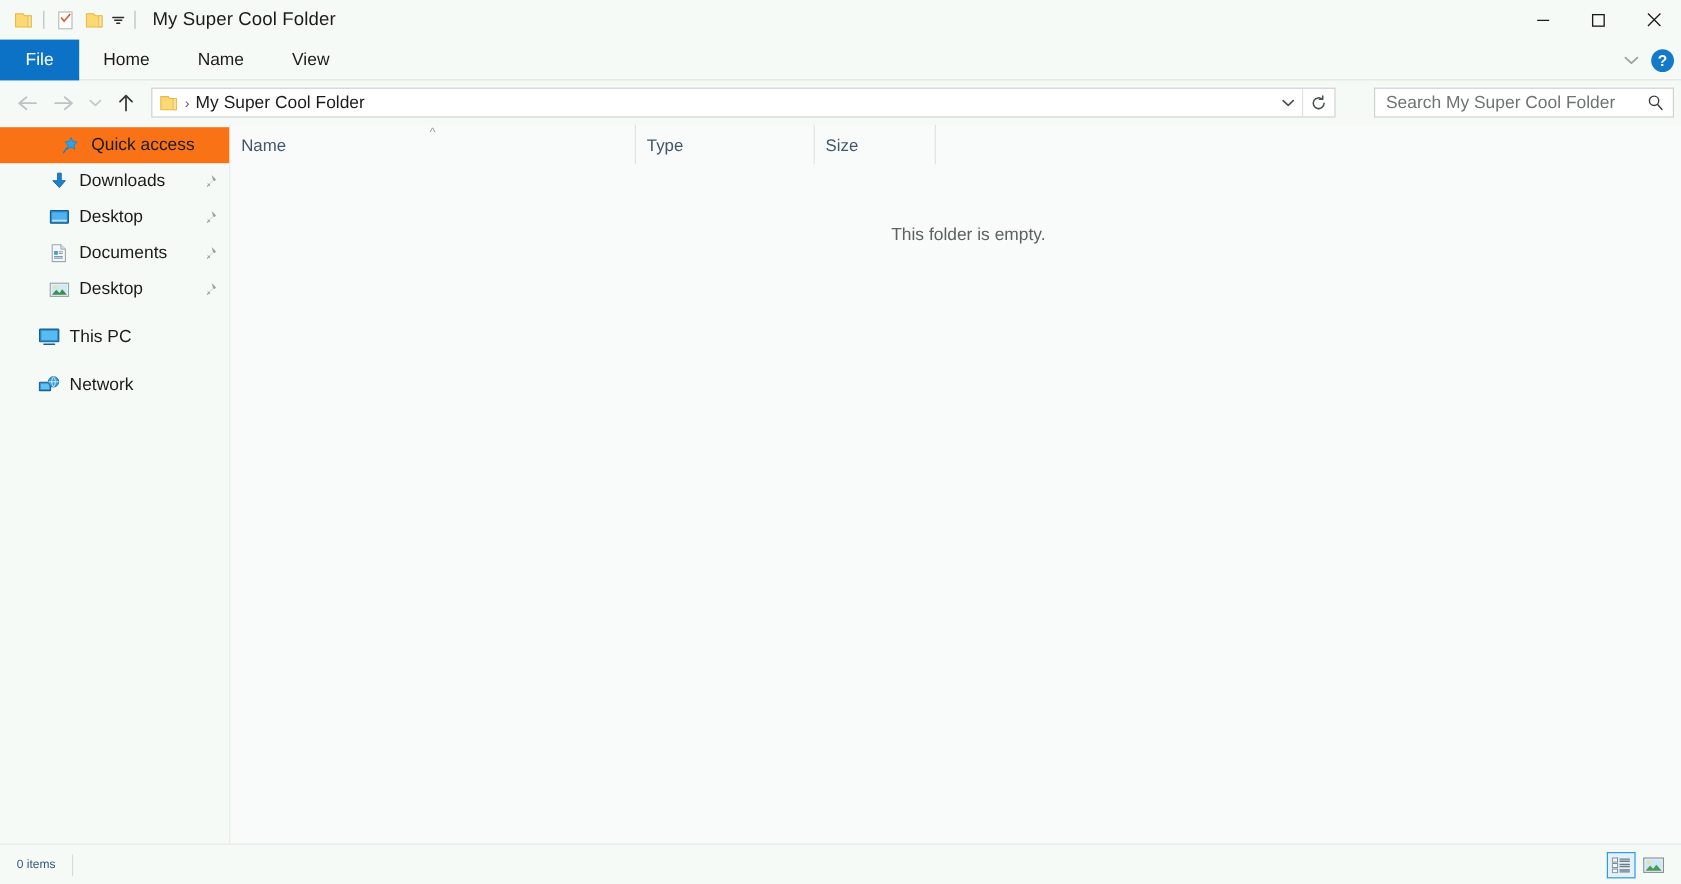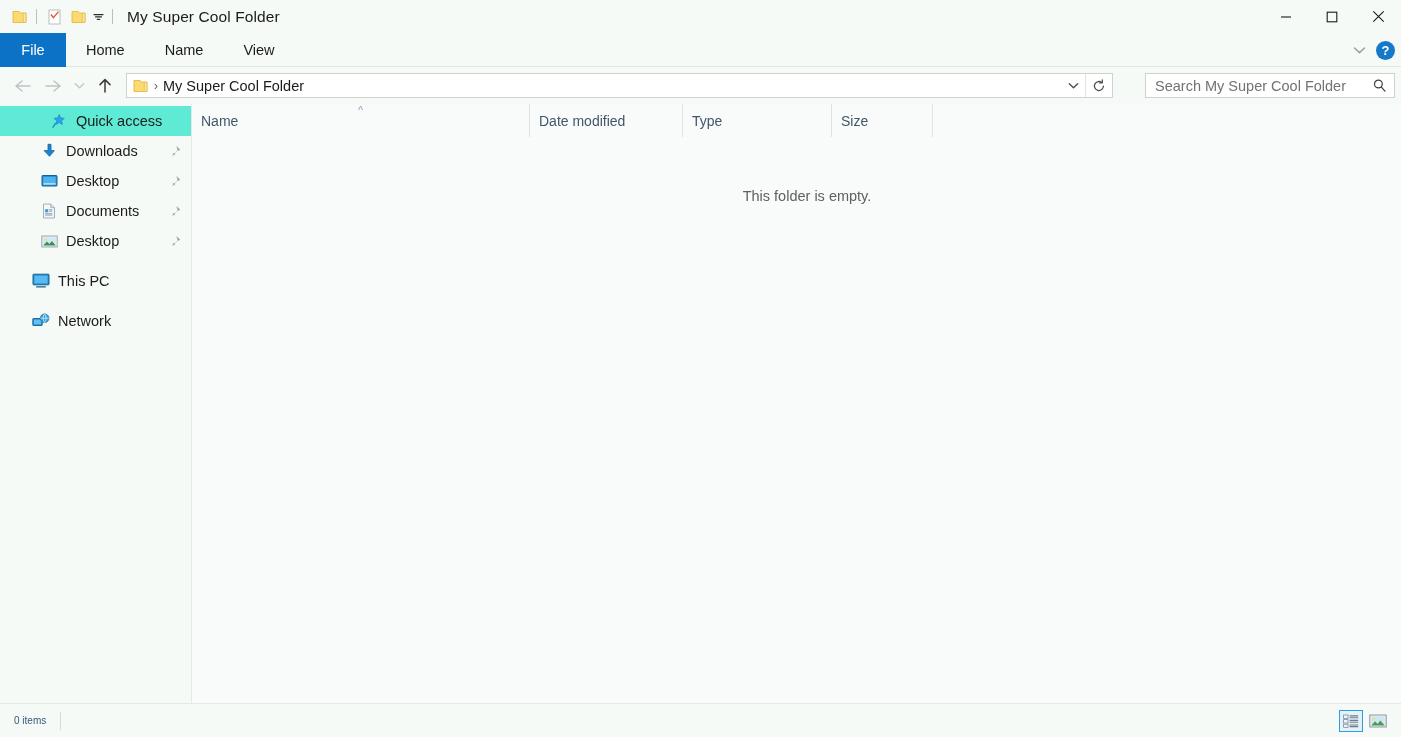--- a/index.html
+++ b/index.html
@@ -214,21 +214,21 @@
   .nav-item {
     height: 30px;
     display: flex;
     align-items: center;
     font-size: 14.5px;
     color: #1b1b1b;
     padding-right: 4px;
     position: relative;
     white-space: nowrap;
   }
-  .nav-item.selected { background: #5eead4; padding-left: 48px; }
+  .nav-item.selected { background: #f97316; padding-left: 48px; }
   .nav-item .ni-icon {
     width: 22px;
     display: flex; align-items: center; justify-content: center;
     flex: 0 0 22px;
   }
   .nav-item .ni-label { padding-left: 6px; }
   .nav-item .ni-pin {
     position: absolute;
     right: 10px;
     top: 50%;
@@ -571,23 +571,20 @@
         <span class="ni-label">Network</span>
       </div>
     </div>
 
     <div class="content">
       <div class="colheaders">
         <div class="colhead" style="width:338px">
           <span class="sort-caret">^</span>
           <span>Name</span>
         </div>
-        <div class="colhead" style="width:153px">
-          <span>Date modified</span>
-        </div>
         <div class="colhead" style="width:149px">
           <span>Type</span>
         </div>
         <div class="colhead" style="width:101px">
           <span>Size</span>
         </div>
       </div>
 
       <div class="filepane">
         <div class="empty-msg">This folder is empty.</div>

